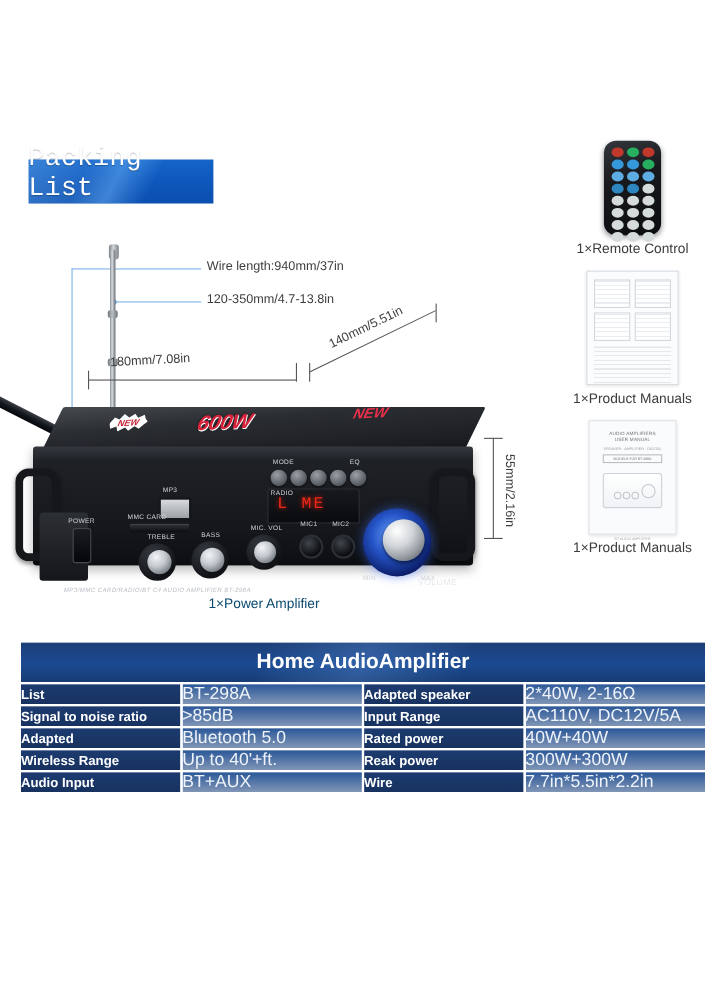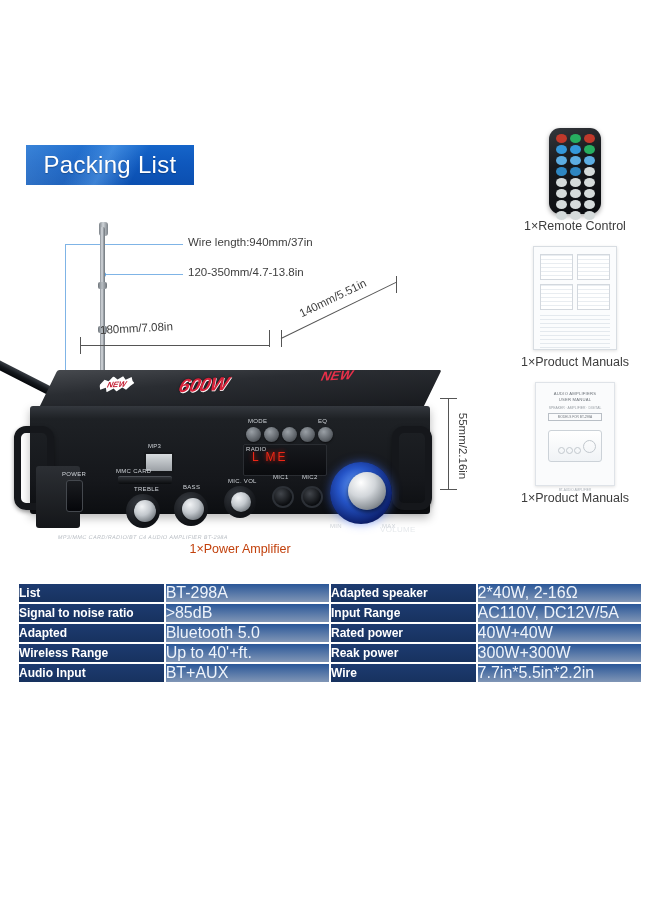--- a/index.html
+++ b/index.html
@@ -9,21 +9,21 @@
     overflow:hidden;position:relative;
   }
 
   
   .banner{
     position:absolute;left:26px;top:145px;width:168px;height:40px;
     background:
       linear-gradient(118deg, rgba(255,255,255,.00) 30%, rgba(120,190,255,.42) 47%, rgba(255,255,255,.00) 66%),
       linear-gradient(100deg, rgba(150,210,255,.28) 0%, rgba(255,255,255,0) 55%),
       linear-gradient(180deg,#1565c9 0%,#0f58bd 45%,#0b4fb0 100%);
-    display:flex;align-items:center;justify-content:center;
+    display:flex;align-items:flex-end;justify-content:center;font-family:Liberation Mono, monospace;
   }
   .banner span{
     color:#ffffff;font-size:24px;letter-spacing:.3px;
     text-shadow:0 1px 1px rgba(0,0,0,.25);
   }
 
   
   .illus{position:absolute;left:0;top:230px;width:500px;height:330px;}
 
   .dimline, .dimlabel{position:absolute;}
@@ -86,42 +86,42 @@
     background:linear-gradient(180deg,#d8dcdf,#9ba0a5);border:2px solid #15171a;border-radius:2px;}
   .sdslot{position:absolute;left:88px;top:70px;width:54px;height:7px;
     background:linear-gradient(180deg,#2e3136,#0a0c0e);border-radius:2px;
     border-top:1px solid #4a4e54;}
   .powersw{position:absolute;left:36px;top:74px;width:15px;height:30px;
     background:linear-gradient(180deg,#1a1c20,#05060a);border-radius:3px;
     border:1px solid #44484e;}
   .display{position:absolute;left:213px;top:38px;width:82px;height:30px;
     background:linear-gradient(180deg,#17191d,#0a0b0e);border-radius:2px;
     border:1px solid #2a2d32;overflow:hidden;}
-  .dsegs{position:absolute;left:8px;top:5px;color:#ff2a18;font-size:12px;
-    font-family:Liberation Sans, sans-serif;letter-spacing:2px;
+  .dsegs{position:absolute;left:8px;top:5px;color:#ff2a18;font-size:15px;
+    font-family:Liberation Mono, monospace;letter-spacing:2px;
     text-shadow:0 0 5px #ff2000;opacity:.92;}
   .btn{position:absolute;width:15px;height:15px;border-radius:50%;
     background:radial-gradient(circle at 38% 32%,#9aa0a6,#5e6369 60%,#2d3136);
     box-shadow:0 1px 2px rgba(0,0,0,.6);}
   .vol-glow{position:absolute;left:300px;top:56px;width:62px;height:62px;border-radius:50%;
     background:radial-gradient(circle at 44% 40%,#6fa8ff 0%,#2554c7 38%,#0c1f6b 72%,#050b2a 100%);
     box-shadow:0 0 10px rgba(60,110,255,.55);}
   .vol-knob{position:absolute;left:318px;top:66px;width:38px;height:38px;border-radius:50%;
     background:radial-gradient(circle at 34% 28%,#ffffff 0%,#d2d6da 38%,#8e949a 70%,#43484e 100%);
     box-shadow:0 2px 4px rgba(0,0,0,.6);}
   .jack{position:absolute;width:18px;height:18px;border-radius:50%;
     background:radial-gradient(circle at 38% 32%,#42464c,#0b0d10 70%);
     border:2px solid #2c3036;}
   .handle{position:absolute;width:26px;height:70px;
     border:7px solid #15171b;border-radius:12px;background:transparent;
     box-shadow:0 2px 4px rgba(0,0,0,.4);}
   .footstrip{position:absolute;left:28px;top:128px;font-size:5.5px;color:#b9bec4;
     letter-spacing:.4px;transform:skewX(-12deg);white-space:nowrap;}
 
-  .cap{position:absolute;font-size:12.5px;color:#c2410c;text-align:center;white-space:nowrap;}
+  .cap{position:absolute;font-size:12.5px;color:#0c4a6e;text-align:center;white-space:nowrap;}
 
   
   .rcol{position:absolute;left:495px;top:128px;width:160px;}
   .ritem{position:relative;width:160px;margin-bottom:13px;text-align:center;}
   .ricap{font-size:12.5px;color:#3c3c3c;margin-top:5px;}
 
   .remote{position:relative;margin:0 auto;width:52px;height:86px;
     background:linear-gradient(160deg,#34373c 0%,#17191d 40%,#0a0c0f 100%);
     border-radius:11px;box-shadow:0 2px 5px rgba(0,0,0,.35);
     padding-top:6px;box-sizing:border-box;}
@@ -329,20 +329,23 @@
         <div class="bdot" style="left:25px;top:16px;width:5px;height:5px;"></div>
       </div>
       <div class="bfoot">BT-AUDIO AMPLIFIER</div>
     </div>
     <div class="ricap">1×Product Manuals</div>
   </div>
 </div>
 
 <table class="tbl">
   <tbody>
+      <tr>
+    <td class="thead" colspan="4">Home AudioAmplifier</td>
+  </tr>
   <tr>
     <td class="cl">List</td>
     <td class="cv">BT-298A</td>
     <td class="cl">Adapted speaker</td>
     <td class="cv">2*40W, 2-16Ω</td>
   </tr>
   <tr>
     <td class="cl">Signal to noise ratio</td>
     <td class="cv">&gt;85dB</td>
     <td class="cl">Input Range</td>

